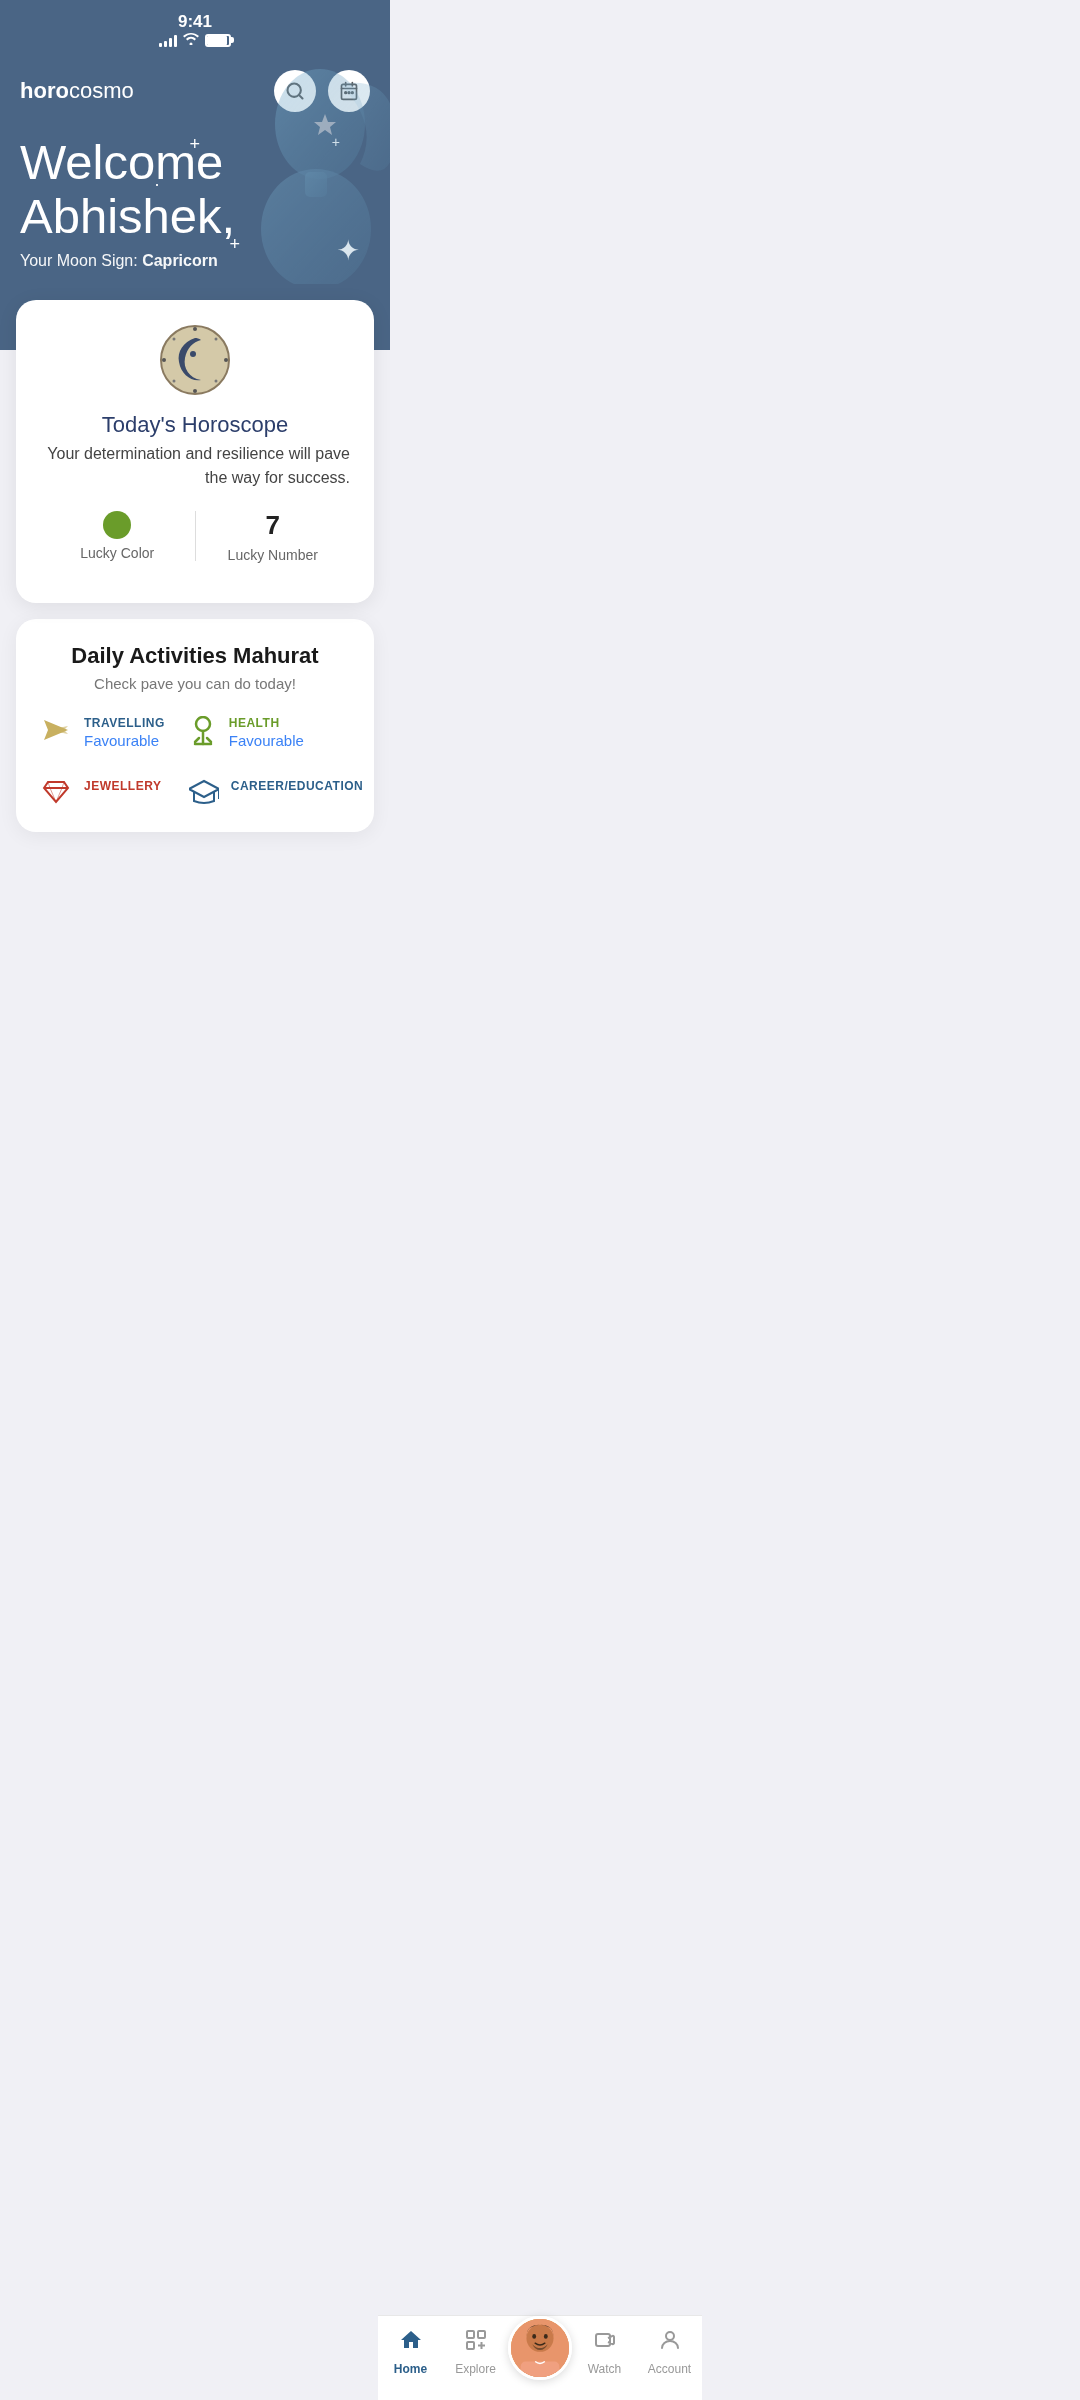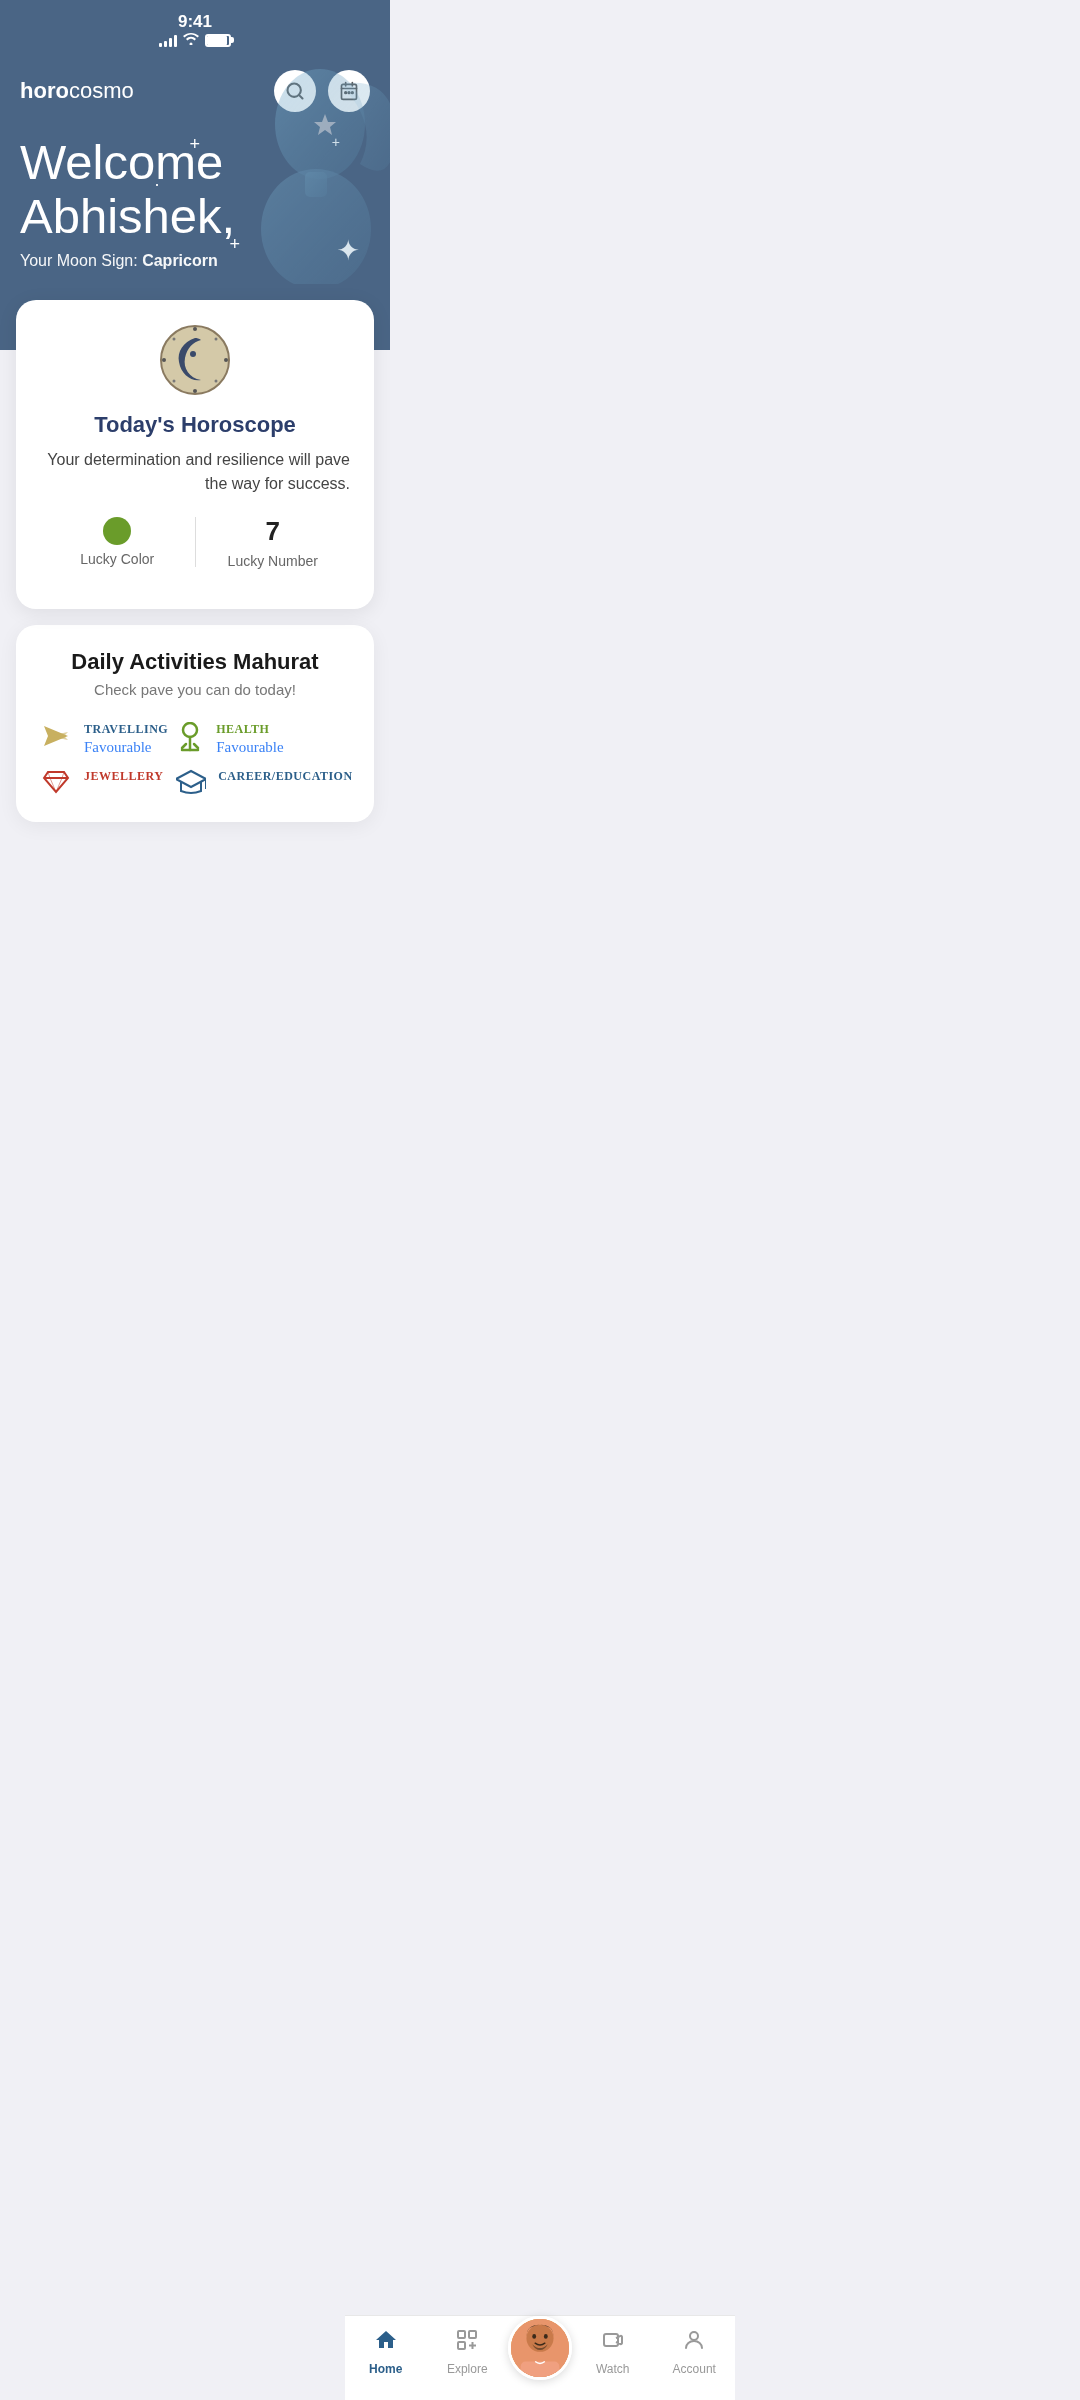--- a/index.html
+++ b/index.html
@@ -166,24 +166,24 @@
       display: flex;
       justify-content: center;
       margin-bottom: 16px;
     }
     .moon-icon {
       width: 72px;
       height: 72px;
     }
     .card-title {
       font-size: 22px;
-      font-weight: 700;
+      font-weight: 400;
       color: #2c3e6b;
       text-align: center;
-      margin-bottom: 10px;
+      margin-bottom: 4px;
     }
     .card-desc {
       font-size: 16px;
       color: #444;
       text-align: right;
       line-height: 1.5;
       margin-bottom: 20px;
     }
     .lucky-row {
       display: flex;
@@ -249,22 +249,21 @@
     }
     .activities-subtitle {
       font-size: 15px;
       color: #777;
       text-align: center;
       margin-bottom: 24px;
     }
     .activities-grid {
       display: grid;
       grid-template-columns: 1fr 1fr;
-      gap: 8px;
-      font-family: Liberation Serif, serif;
+      gap: 24px;
     }
     .activity-item {
       display: flex;
       align-items: flex-start;
       gap: 12px;
     }
     .activity-icon {
       font-size: 28px;
       flex-shrink: 0;
     }
@@ -280,21 +279,21 @@
       color: #3b82f6;
       margin-top: 2px;
     }
 
     
     .bottom-nav {
       position: fixed;
       bottom: 0;
       left: 50%;
       transform: translateX(-50%);
-      width: 390px;
+      width: 324px;
       background: white;
       border-top: 1px solid #e8e8e8;
       display: flex;
       justify-content: space-around;
       align-items: flex-end;
       padding: 8px 0 20px;
       z-index: 100;
     }
     .nav-item {
       display: flex;

